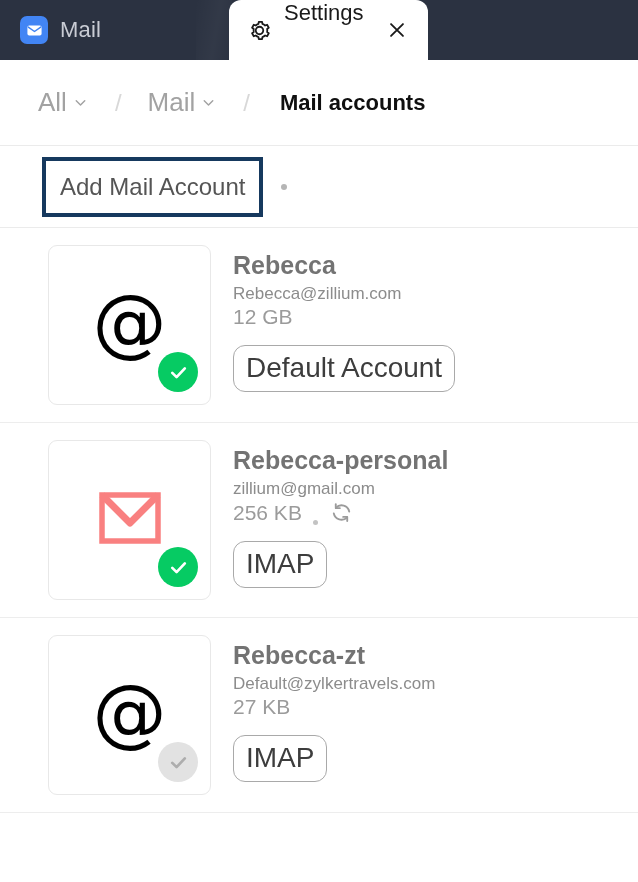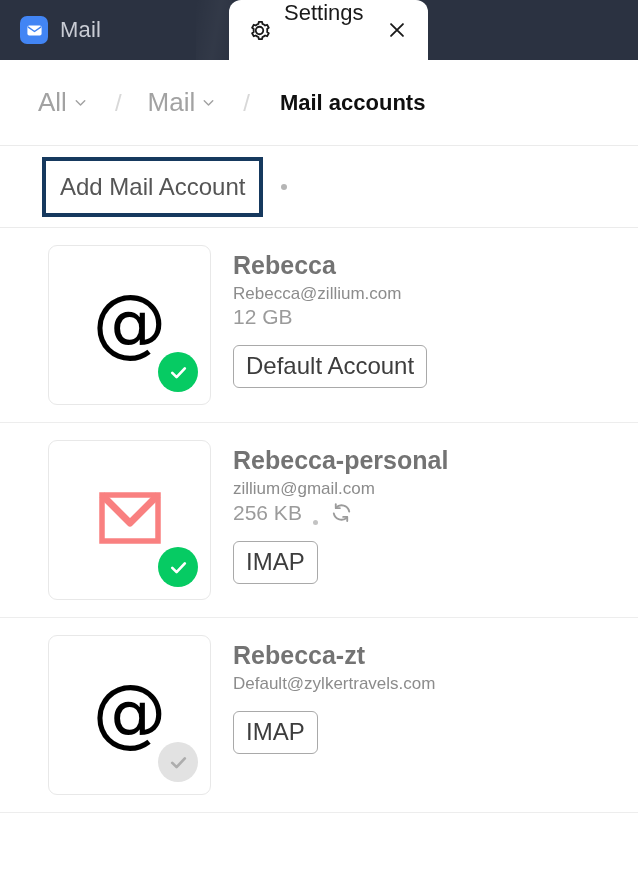--- a/index.html
+++ b/index.html
@@ -247,23 +247,23 @@
     background: #c3c3c3;
     flex: none;
   }
 
   .sync-icon { display: flex; align-items: center; cursor: pointer; }
 
   .acc-badge {
     margin-top: 16px;
     align-self: flex-start;
     border: 1px solid #a9a9a9;
-    border-radius: 6px;
+    border-radius: 12px;
     padding: 6px 12px 7px;
-    font-size: 24px;
+    font-size: 28px;
     color: #3d3d3d;
     white-space: nowrap;
     background: #ffffff;
   }
 </style>
 </head>
 <body>
 
 <div class="tabbar">
 
@@ -386,17 +386,20 @@
       <span class="at-glyph">@</span>
       <span class="status-badge inactive">
         <svg width="23" height="23" viewBox="0 0 24 24" aria-hidden="true">
           <path d="M5.5 12.4 L10 16.8 L18.6 7.7" fill="none" stroke="#adadad" stroke-width="2.8" stroke-linecap="round" stroke-linejoin="round"></path>
         </svg>
       </span>
     </div>
     <div class="account-info">
       <span class="acc-name">Rebecca-zt</span>
       <span class="acc-email">Default@zylkertravels.com</span>
+      <span class="acc-meta">
+        <span class="acc-size">27 KB</span>
+      </span>
       <span class="acc-badge">IMAP</span>
     </div>
   </div>
 
 </div>
 
 </body></html>

